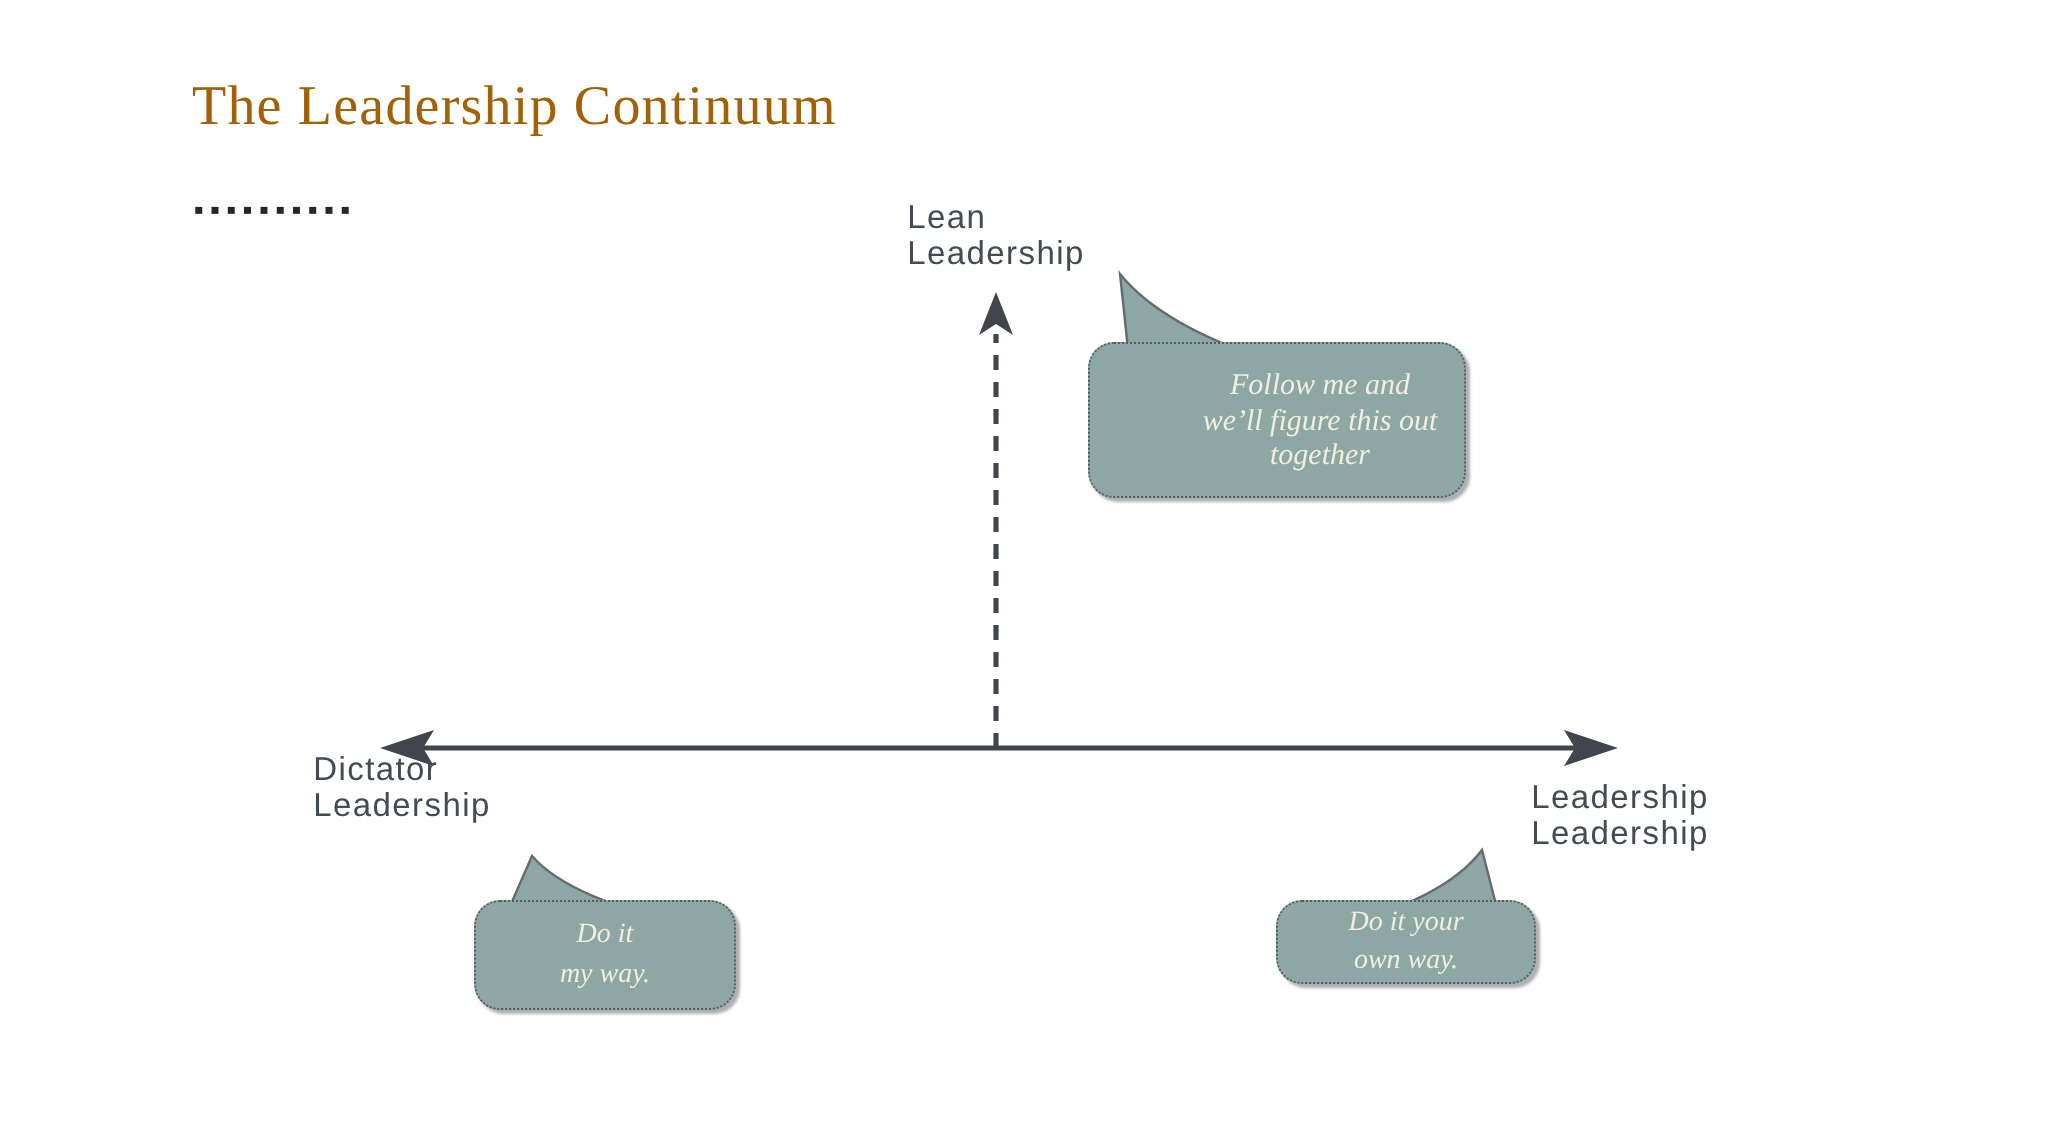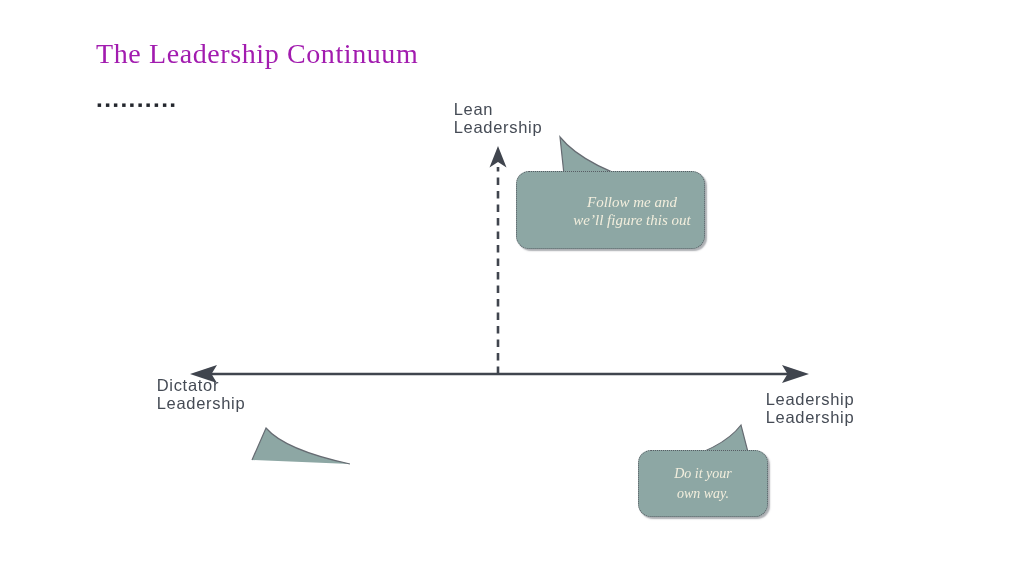--- a/index.html
+++ b/index.html
@@ -3,21 +3,21 @@
 <meta charset="utf-8">
 <style>
   html,body { margin:0; padding:0; background:#ffffff; }
   .canvas {
     position:relative; width:1024px; height:570px; background:#ffffff;
     overflow:hidden; font-family:"Liberation Sans", sans-serif;
   }
   .title {
     position:absolute; left:96px; top:38px; margin:0;
     font-family:"Liberation Serif", serif; font-weight:400;
-    font-size:28px; letter-spacing:0.6px; color:#a21caf;
+    font-size:28px; letter-spacing:0.6px; color:#a16207;
   }
   .dots {
     position:absolute; left:97px; top:101px;
     font-family:"DejaVu Sans", sans-serif;
     font-size:7px; letter-spacing:3.4px; color:#23262d; line-height:8px;
   }
   .diagram { position:absolute; left:0; top:0; }
   .axis-label {
     position:absolute; transform:translateX(-50%);
     color:#454b55; font-size:16.5px; line-height:1.08;
@@ -30,29 +30,29 @@
   .bubble {
     position:absolute; box-sizing:border-box;
     background:#8da7a4; border:1px dotted #575c63; border-radius:13px;
     box-shadow:2px 2px 1.5px rgba(105,110,117,0.55);
     display:flex; flex-direction:column; justify-content:center;
     text-align:center; color:#f2eedd;
     font-family:"Liberation Serif", serif; font-style:italic;
   }
   .bubble span { display:block; }
   .bubble-lean {
-    left:516px; top:171px; width:189px; height:78px;
+    left:544px; top:171px; width:189px; height:78px;
     font-size:15px; line-height:1.17; padding-top:3px;padding-left:43px;
   }
   .bubble-dictator {
     left:237px; top:450px; width:131px; height:55px;
     font-size:14px; line-height:1.36;
   }
   .bubble-empowerment {
-    left:638px; top:450px; width:130px; height:67px;
+    left:638px; top:450px; width:130px; height:42px;
     font-size:14px; line-height:1.36;
   }
 </style>
 </head>
 <body>
 
 <div class="canvas">
 
   <h1 class="title">The Leadership Continuum</h1>
 
@@ -83,21 +83,26 @@
   </div>
 
   <div class="axis-label label-empowerment">
     <span>Leadership</span>
     <span>Leadership</span>
   </div>
 
   <div class="bubble bubble-lean">
     <span>Follow me and</span>
     <span>we’ll figure this out</span>
+    <span>together</span>
   </div>
 
+  <div class="bubble bubble-dictator">
+    <span>Do it</span>
+    <span>my way.</span>
+  </div>
 
   <div class="bubble bubble-empowerment">
     <span>Do it your</span>
     <span>own way.</span>
   </div>
 
 </div>
 
 </body></html>

